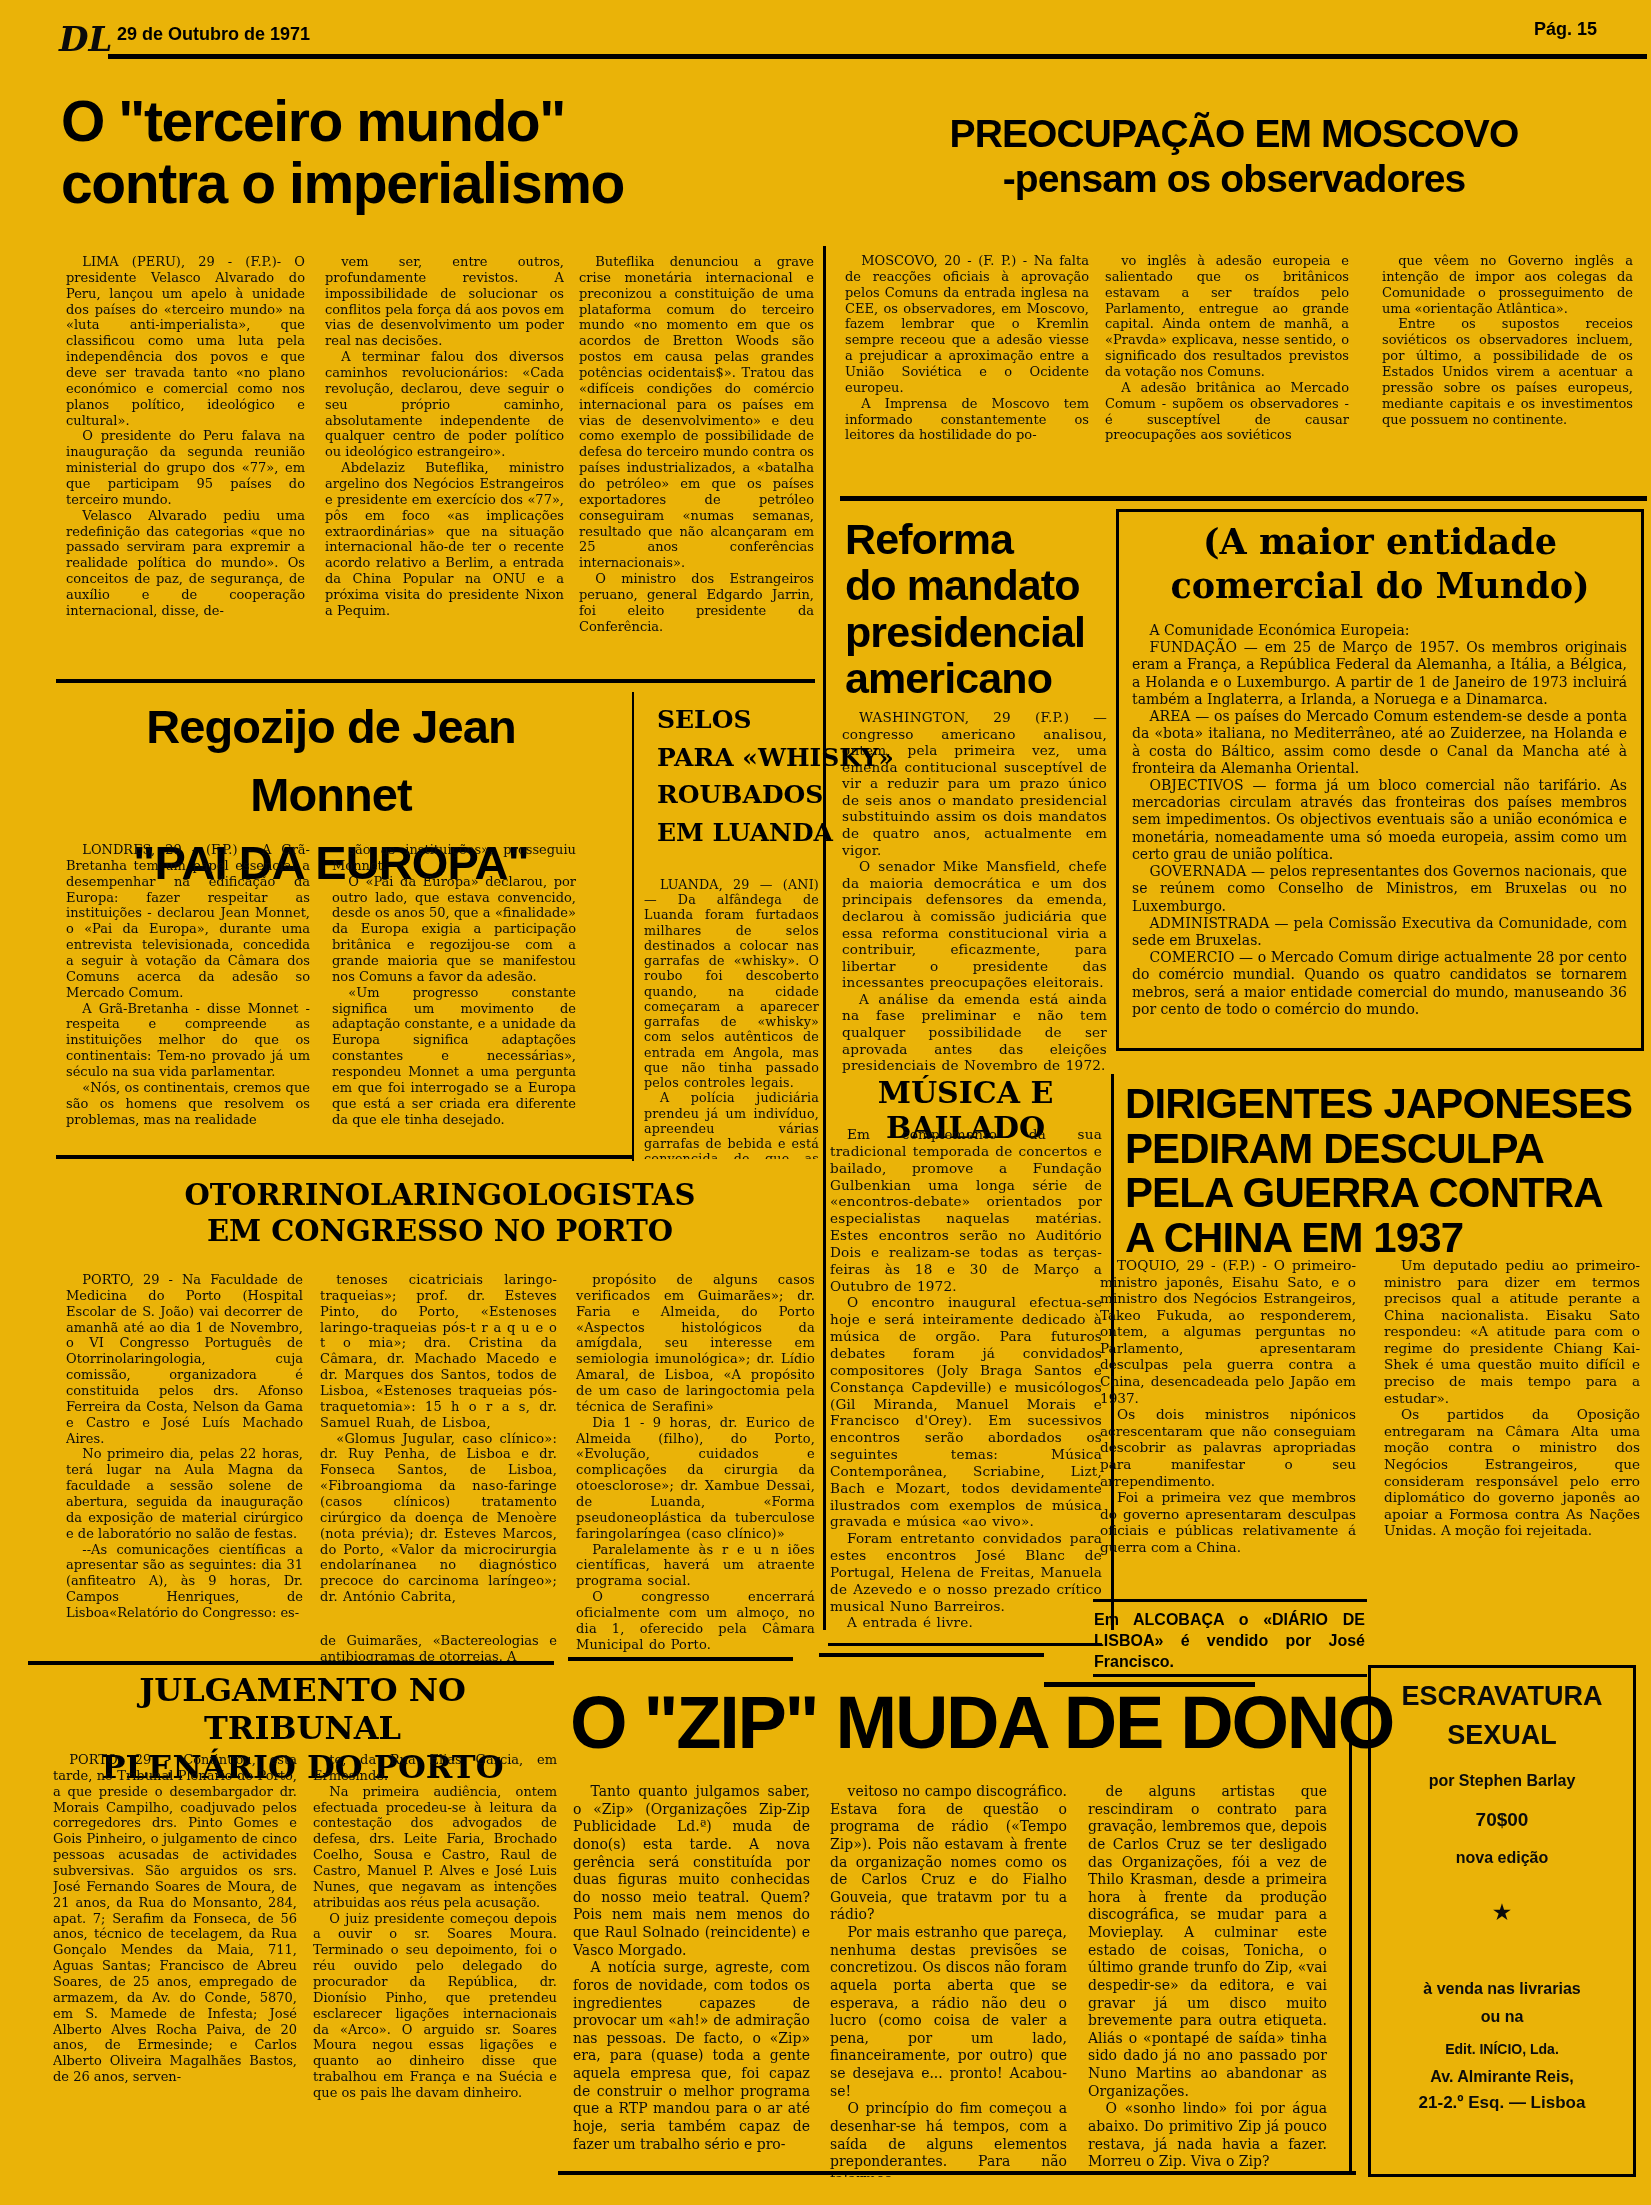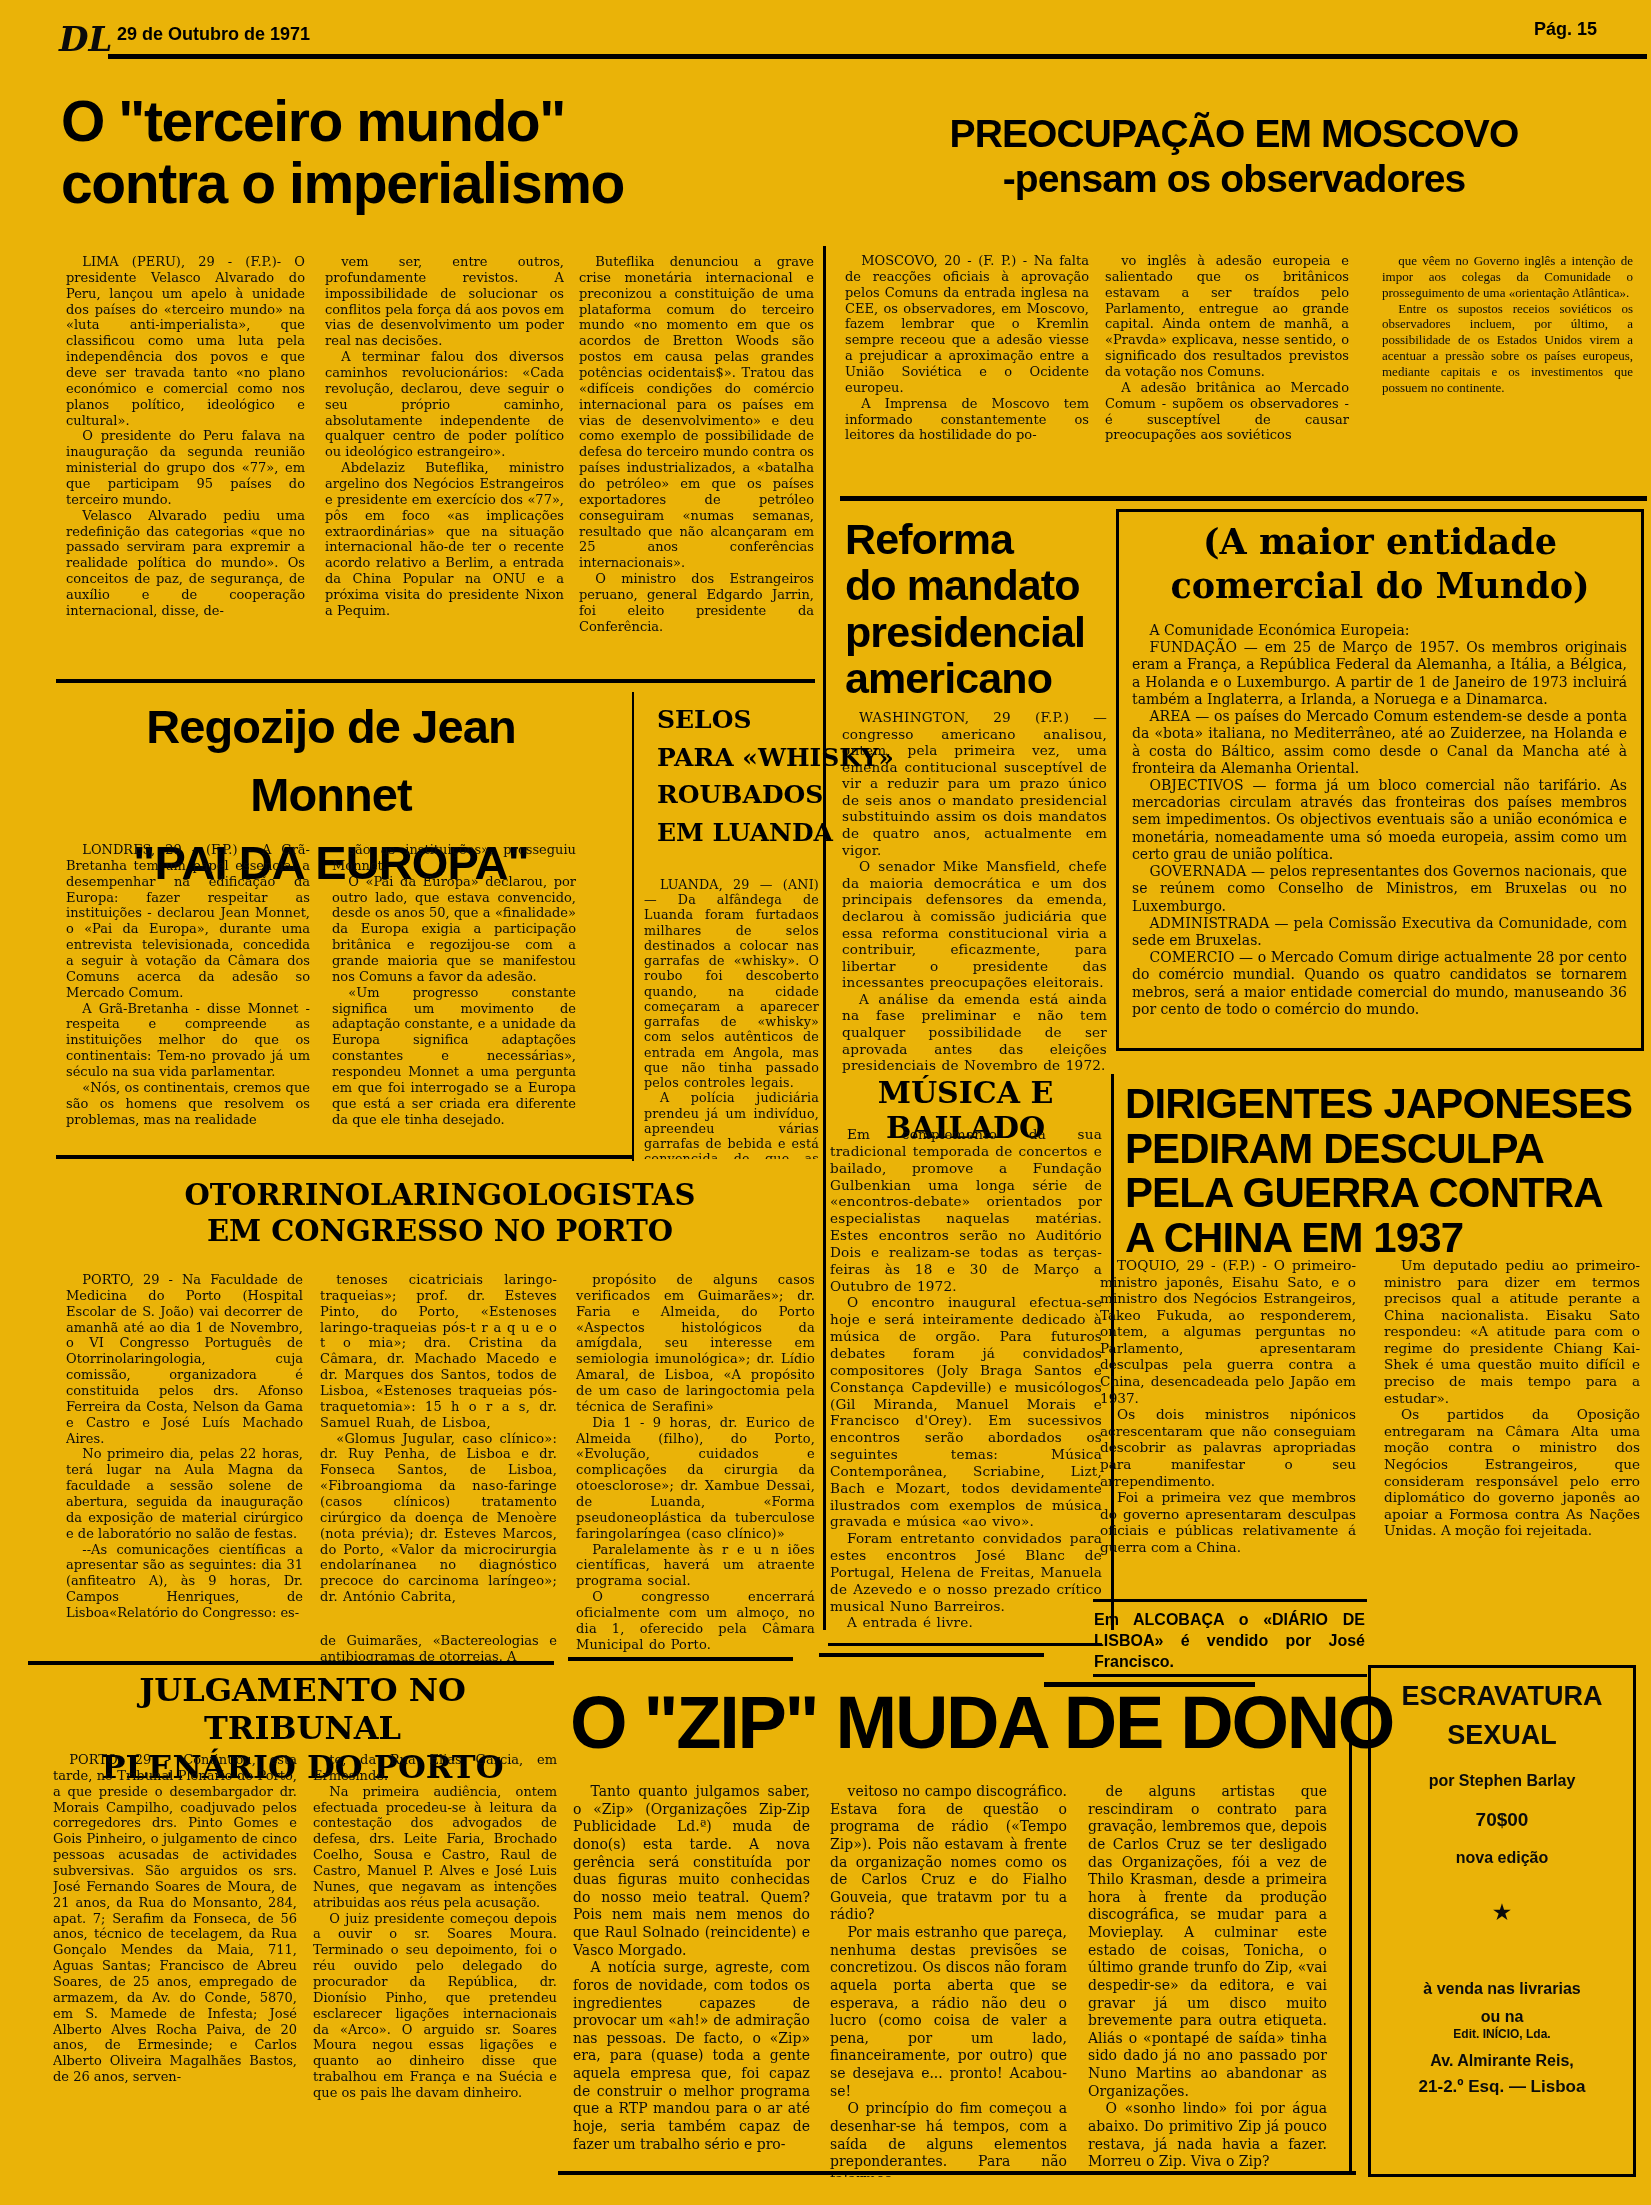--- a/index.html
+++ b/index.html
@@ -54,21 +54,21 @@
       <div>-pensam os observadores</div>
     </div>
     <div class="body-col" style="left:845px;top:253px;width:244px;height:244px;">
         <p class="para">MOSCOVO, 20 - (F. P.) - Na falta de reacções oficiais à aprovação pelos Comuns da entrada inglesa na CEE, os observadores, em Moscovo, fazem lembrar que o Kremlin sempre receou que a adesão viesse a prejudicar a aproximação entre a União Soviética e o Ocidente europeu.</p>
         <p class="para">A Imprensa de Moscovo tem informado constantemente os leitores da hostilidade do po-</p>
       </div>
     <div class="body-col" style="left:1105px;top:253px;width:244px;height:244px;">
         <p class="para">vo inglês à adesão europeia e salientado que os britânicos estavam a ser traídos pelo Parlamento, entregue ao grande capital. Ainda ontem de manhã, a «Pravda» explicava, nesse sentido, o significado dos resultados previstos da votação nos Comuns.</p>
         <p class="para">A adesão britânica ao Mercado Comum - supõem os observadores - é susceptível de causar preocupações aos soviéticos</p>
       </div>
-    <div class="body-col" style="left:1382px;top:253px;width:251px;height:244px;font-family:Liberation Serif, serif;">
+    <div class="body-col" style="left:1382px;top:253px;width:251px;height:244px;">
         <p class="para">que vêem no Governo inglês a intenção de impor aos colegas da Comunidade o prosseguimento de uma «orientação Atlântica».</p>
         <p class="para">Entre os supostos receios soviéticos os observadores incluem, por último, a possibilidade de os Estados Unidos virem a acentuar a pressão sobre os países europeus, mediante capitais e os investimentos que possuem no continente.</p>
       </div>
   </div>
 
   <div class="rule" style="left:840px;top:496px;width:807px;height:4.7px;"></div>
   <div class="rule" style="left:56px;top:679px;width:759px;height:3.8px;"></div>
   <div class="rule" style="left:823px;top:246px;width:2.8px;height:1384px;"></div>
 
   <div>
@@ -234,19 +234,19 @@
 
   <div class="boxed ad" style="left:1368px;top:1665px;width:262px;height:506px;border-width:3.3px;">
     <div style="font-size:27px;margin-top:13px;">ESCRAVATURA</div>
     <div style="font-size:27px;margin-top:7.5px;">SEXUAL</div>
     <div style="font-size:16px;margin-top:21.6px;">por Stephen Barlay</div>
     <div style="font-size:19px;margin-top:19px;">70$00</div>
     <div style="font-size:16px;margin-top:18px;">nova edição</div>
     <div style="font-size:20px;margin-top:33px;">★</div>
     <div style="font-size:16px;margin-top:56px;">à venda nas livrarias</div>
     <div style="font-size:16px;margin-top:10.3px;">ou na</div>
-    <div style="font-size:12px;margin-top:1px;">Edit. INÍCIO, Lda.</div>
+    <div style="font-size:14px;margin-top:15px;">Edit. INÍCIO, Lda.</div>
     <div style="font-size:16px;margin-top:11px;text-align:right;">Av. Almirante Reis,</div>
     <div style="font-size:17px;margin-top:6.6px;">21-2.º Esq. — Lisboa</div>
   </div>
 
 </div>
 
 
 </body></html>

